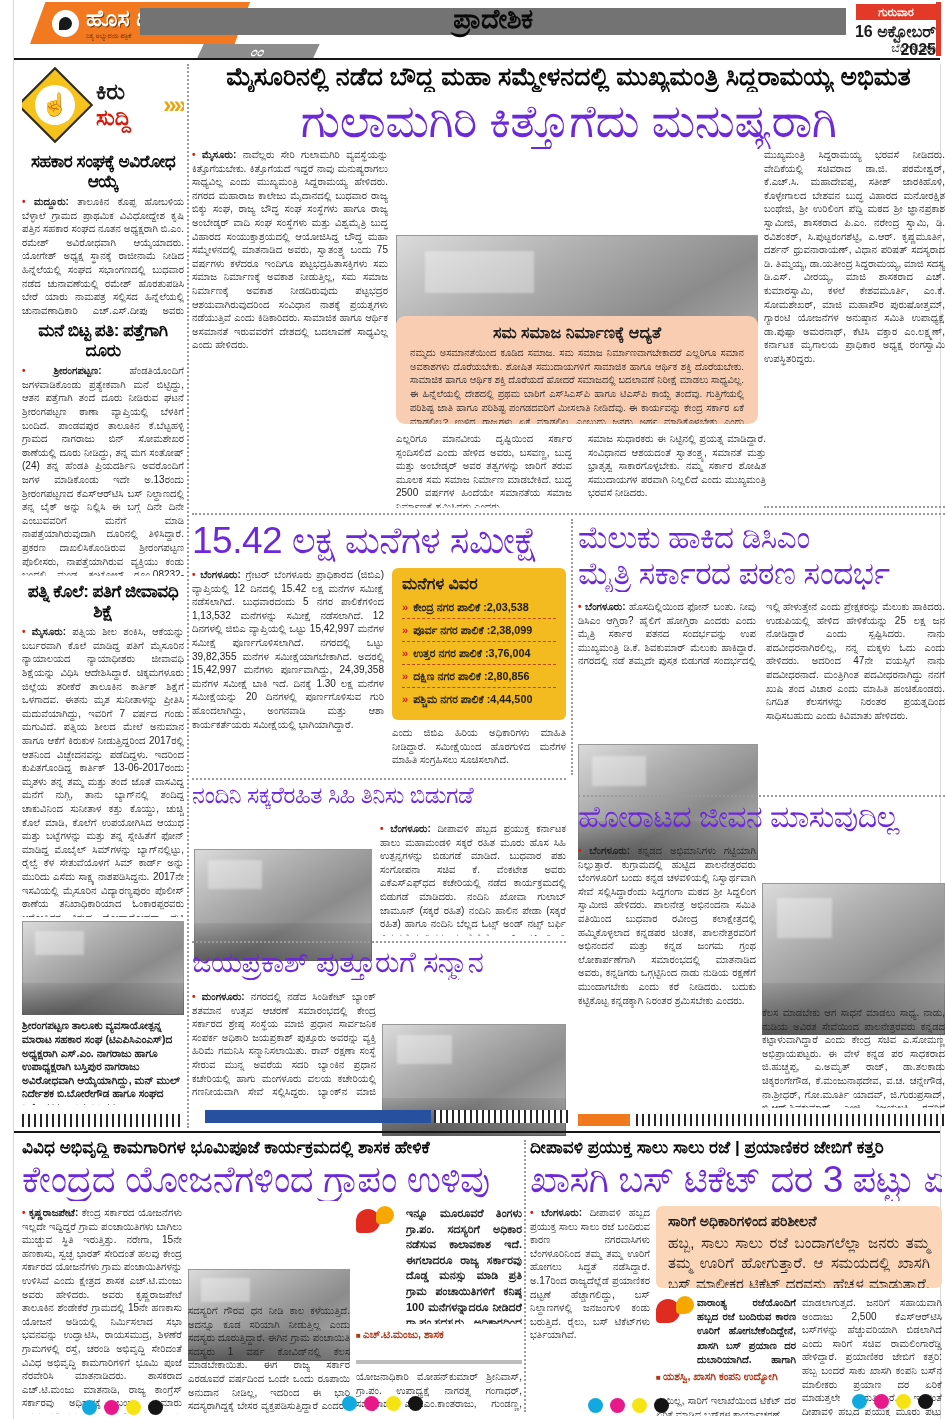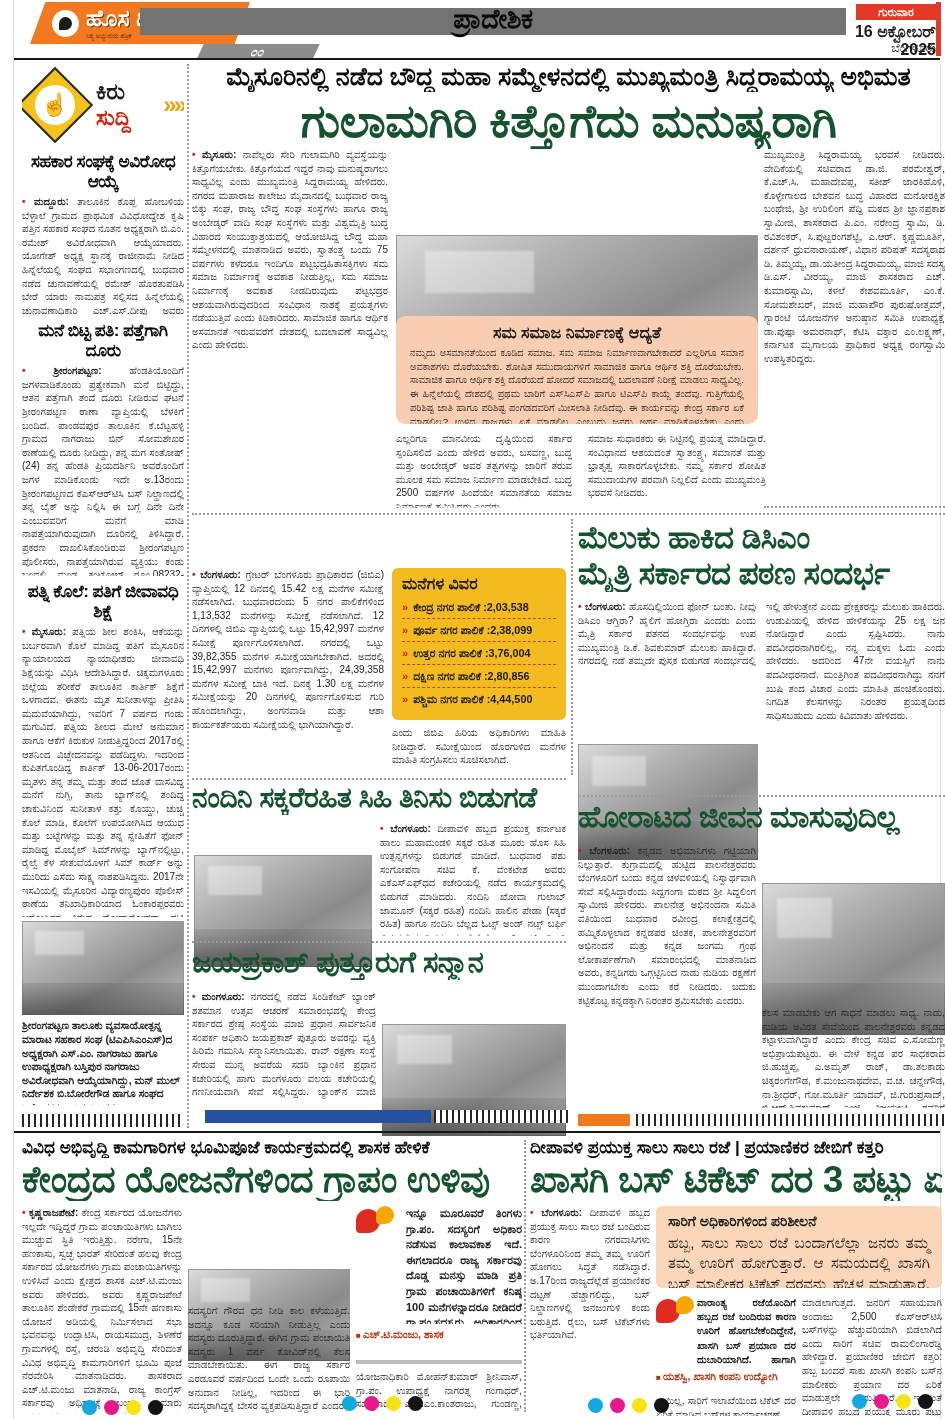--- a/index.html
+++ b/index.html
@@ -3,21 +3,21 @@
 <meta charset="utf-8">
 <style>
   html,body{margin:0;padding:0;background:#f2f2f2}
   .page{position:relative;width:945px;height:1419px;background:#fff;margin:0 auto;overflow:hidden;
         font-family:"Liberation Sans",sans-serif;color:#1c1c1c}
   .abs{position:absolute}
   .nw{white-space:nowrap;overflow:hidden}
   .bt{font-size:10px;line-height:1.36;text-align:justify;overflow:hidden;color:#222}
   .dl{font-weight:700}
   .dl::before{content:"• ";color:#d41d0c;font-weight:700}
-  .hl{font-weight:700;color:#14532d;letter-spacing:-.5px}
+  .hl{font-weight:400;color:#6d28d9;letter-spacing:-.5px}
   .ctr{text-align:center}
   .photo{background:linear-gradient(150deg,#dcdcdc 0%,#b2b2b2 30%,#8b8b8b 62%,#c0c0c0 100%);box-shadow:inset 0 0 0 1px #979797;position:relative;overflow:hidden}
   .photo .shade{position:absolute;left:0;right:0;bottom:0;height:34%;background:linear-gradient(rgba(0,0,0,.08),rgba(0,0,0,.38))}
   .photo .glare{position:absolute;left:8%;top:10%;width:30%;height:26%;background:rgba(255,255,255,.35);filter:blur(1px)}
   .hdot{border-top:2px dotted #9a9a9a;height:0}
   .vdot{border-left:2px dotted #9a9a9a;width:0}
   .barcode{background:repeating-linear-gradient(90deg,#272727 0 2px,#fff 2px 6px)}
   .frame{background:#d9d9d9}
   
   .mast{background:#f2791f;clip-path:polygon(7% 0,100% 0,93% 100%,0 100%);display:flex;align-items:center;padding:0 14px 0 22px;box-sizing:border-box}
@@ -130,20 +130,21 @@
     <div class="abs bt" style="left:204px;top:370px;width:176px;height:76px">ಎಲ್ಲರಿಗೂ ಮಾನವೀಯ ದೃಷ್ಟಿಯಿಂದ ಸರ್ಕಾರ ಸ್ಪಂದಿಸಲಿದೆ ಎಂದು ಹೇಳಿದ ಅವರು, ಬಸವಣ್ಣ, ಬುದ್ಧ ಮತ್ತು ಅಂಬೇಡ್ಕರ್ ಅವರ ತತ್ವಗಳನ್ನು ಜಾರಿಗೆ ತರುವ ಮೂಲಕ ಸಮ ಸಮಾಜ ನಿರ್ಮಾಣ ಮಾಡಬೇಕಿದೆ. ಬುದ್ಧ 2500 ವರ್ಷಗಳ ಹಿಂದೆಯೇ ಸಮಾನತೆಯ ಸಮಾಜ ನಿರ್ಮಾಣಕ್ಕೆ ಶ್ರಮಿಸಿದರು ಎಂದರು.</div>
     <div class="abs bt" style="left:396px;top:370px;width:178px;height:76px">ಸಮಾಜ ಸುಧಾರಕರು ಈ ನಿಟ್ಟಿನಲ್ಲಿ ಪ್ರಯತ್ನ ಮಾಡಿದ್ದಾರೆ. ಸಂವಿಧಾನದ ಆಶಯದಂತೆ ಸ್ವಾತಂತ್ರ್ಯ, ಸಮಾನತೆ ಮತ್ತು ಭ್ರಾತೃತ್ವ ಸಾಕಾರಗೊಳ್ಳಬೇಕು. ನಮ್ಮ ಸರ್ಕಾರ ಶೋಷಿತ ಸಮುದಾಯಗಳ ಪರವಾಗಿ ನಿಲ್ಲಲಿದೆ ಎಂದು ಮುಖ್ಯಮಂತ್ರಿ ಭರವಸೆ ನೀಡಿದರು.</div>
     <div class="abs bt" style="left:572px;top:86px;width:181px;height:352px">ಮುಖ್ಯಮಂತ್ರಿ ಸಿದ್ದರಾಮಯ್ಯ ಭರವಸೆ ನೀಡಿದರು. ವೇದಿಕೆಯಲ್ಲಿ ಸಚಿವರಾದ ಡಾ.ಜಿ. ಪರಮೇಶ್ವರ್, ಕೆ.ಎಚ್.ಸಿ. ಮಹಾದೇವಪ್ಪ, ಸತೀಶ್ ಜಾರಕಿಹೊಳಿ, ಕೊಳ್ಳೇಗಾಲದ ಬೇಶವನ ಬುದ್ಧ ವಿಹಾರದ ಮನೋರಕ್ಷಿತ ಬಂಥೇಜಿ, ಶ್ರೀ ಉರಿಲಿಂಗ ಪೆದ್ದಿ ಮಠದ ಶ್ರೀ ಜ್ಞಾನಪ್ರಕಾಶ ಸ್ವಾಮೀಜಿ, ಶಾಸಕರಾದ ಪಿ.ಎಂ. ನರೇಂದ್ರ ಸ್ವಾಮಿ, ಡಿ. ರವಿಶಂಕರ್, ಸಿ.ಪುಟ್ಟರಂಗಶೆಟ್ಟಿ, ಎ.ಆರ್. ಕೃಷ್ಣಮೂರ್ತಿ, ದರ್ಶನ್ ಧ್ರುವನಾರಾಯಣ್, ವಿಧಾನ ಪರಿಷತ್ ಸದಸ್ಯರಾದ ಡಿ. ತಿಮ್ಮಯ್ಯ, ಡಾ.ಯತೀಂದ್ರ ಸಿದ್ದರಾಮಯ್ಯ, ಮಾಜಿ ಸದಸ್ಯ ಡಿ.ಎಸ್. ವೀರಯ್ಯ, ಮಾಜಿ ಶಾಸಕರಾದ ಎಚ್. ಕುಮಾರಸ್ವಾಮಿ, ಕಳಲೆ ಕೇಶವಮೂರ್ತಿ, ಎಂ.ಕೆ. ಸೋಮಶೇಖರ್, ಮಾಜಿ ಮಹಾಪೌರ ಪುರುಷೋತ್ತಮ್, ಗ್ಯಾರಂಟಿ ಯೋಜನೆಗಳ ಅನುಷ್ಠಾನ ಸಮಿತಿ ಉಪಾಧ್ಯಕ್ಷೆ ಡಾ.ಪುಷ್ಪಾ ಅಮರನಾಥ್, ಕೆಟಿಸಿ ವಕ್ತಾರ ಎಂ.ಲಕ್ಷ್ಮಣ್, ಕರ್ನಾಟಕ ಮೃಗಾಲಯ ಪ್ರಾಧಿಕಾರ ಅಧ್ಯಕ್ಷ ರಂಗಸ್ವಾಮಿ ಉಪಸ್ಥಿತರಿದ್ದರು.</div>
     <div class="abs hdot" style="left:572px;top:444px;width:181px"></div>
   </div>
 
   <div class="abs hdot" style="left:192px;top:513px;width:753px"></div>
   <div class="abs vdot" style="left:571px;top:519px;height:256px"></div>
 
   <div class="abs" style="left:192px;top:520px;width:374px;height:254px">
+    <div class="hl nw" style="font-size:37px">15.42 ಲಕ್ಷ ಮನೆಗಳ ಸಮೀಕ್ಷೆ</div>
     <div class="abs bt" style="left:0;top:48px;width:192px;height:204px"><span class="dl">ಬೆಂಗಳೂರು:</span> <span>ಗ್ರೇಟರ್ ಬೆಂಗಳೂರು ಪ್ರಾಧಿಕಾರದ (ಜಿಬಿಎ) ವ್ಯಾಪ್ತಿಯಲ್ಲಿ 12 ದಿನದಲ್ಲಿ 15.42 ಲಕ್ಷ ಮನೆಗಳ ಸಮೀಕ್ಷೆ ನಡೆಸಲಾಗಿದೆ. ಬುಧವಾರದಂದು 5 ನಗರ ಪಾಲಿಕೆಗಳಿಂದ 1,13,532 ಮನೆಗಳನ್ನು ಸಮೀಕ್ಷೆ ನಡೆಸಲಾಗಿದೆ. 12 ದಿನಗಳಲ್ಲಿ ಜಿಬಿಎ ವ್ಯಾಪ್ತಿಯಲ್ಲಿ ಒಟ್ಟು 15,42,997 ಮನೆಗಳ ಸಮೀಕ್ಷೆ ಪೂರ್ಣಗೊಳಿಸಲಾಗಿದೆ. ನಗರದಲ್ಲಿ ಒಟ್ಟು 39,82,355 ಮನೆಗಳ ಸಮೀಕ್ಷೆಯಾಗಬೇಕಾಗಿದೆ. ಅದರಲ್ಲಿ 15,42,997 ಮನೆಗಳು ಪೂರ್ಣವಾಗಿದ್ದು, 24,39,358 ಮನೆಗಳ ಸಮೀಕ್ಷೆ ಬಾಕಿ ಇದೆ. ದಿನಕ್ಕೆ 1.30 ಲಕ್ಷ ಮನೆಗಳ ಸಮೀಕ್ಷೆಯನ್ನು 20 ದಿನಗಳಲ್ಲಿ ಪೂರ್ಣಗೊಳಿಸುವ ಗುರಿ ಹೊಂದಲಾಗಿದ್ದು, ಅಂಗನವಾಡಿ ಮತ್ತು ಆಶಾ ಕಾರ್ಯಕರ್ತೆಯರು ಸಮೀಕ್ಷೆಯಲ್ಲಿ ಭಾಗಿಯಾಗಿದ್ದಾರೆ.</span></div>
     <div class="abs ibox" style="left:200px;top:48px;width:174px;height:152px">
       <div class="t">ಮನೆಗಳ ವಿವರ</div>
       <div class="ibrow">
           <span class="ar">»</span>
           <span>ಕೇಂದ್ರ ನಗರ ಪಾಲಿಕೆ : </span>
           <span>2,03,538</span>
         </div>
       <div class="ibrow">
           <span class="ar">»</span>
@@ -176,21 +177,21 @@
     <div class="abs photo" style="left:0;top:152px;width:180px;height:116px">
         <span class="glare"></span>
         <span class="shade"></span>
       </div>
     <div class="abs bt" style="left:188px;top:80px;width:179px;height:188px">ಇಲ್ಲಿ ಹೇಳುತ್ತೇನೆ ಎಂದು ಪ್ರೇಕ್ಷಕರನ್ನು ಮೆಲುಕು ಹಾಕಿದರು. ಉಡುಪಿಯಲ್ಲಿ ಹೇಳಿದ ಹೇಳಿಕೆಯನ್ನು 25 ಲಕ್ಷ ಜನ ನೋಡಿದ್ದಾರೆ ಎಂದು ಸ್ಪಷ್ಟಿಸಿದರು. ನಾನು ಪದವೀಧರನಾಗಿರಲಿಲ್ಲ, ನನ್ನ ಮಕ್ಕಳು ಓದು ಎಂದು ಹೇಳಿದರು. ಅದರಿಂದ 47ನೇ ವಯಸ್ಸಿಗೆ ನಾನು ಪದವೀಧರನಾದೆ. ಮಂತ್ರಿಗಿಂತ ಪದವೀಧರನಾಗಿದ್ದು ನನಗೆ ಖುಷಿ ತಂದ ವಿಚಾರ ಎಂದು ಮಾಹಿತಿ ಹಂಚಿಕೊಂಡರು. ನಿಗದಿತ ಕೆಲಸಗಳನ್ನು ನಿರಂತರ ಪ್ರಯತ್ನದಿಂದ ಸಾಧಿಸಬಹುದು ಎಂದು ಕಿವಿಮಾತು ಹೇಳಿದರು.</div>
   </div>
 
   <div class="abs hdot" style="left:192px;top:778px;width:374px"></div>
 
   <div class="abs" style="left:192px;top:782px;width:374px;height:156px">
-    <div class="hl nw" style="font-size:28px">ನಂದಿನಿ ಸಕ್ಕರೆರಹಿತ ಸಿಹಿ ತಿನಿಸು ಬಿಡುಗಡೆ</div>
+    <div class="hl nw" style="font-size:23px">ನಂದಿನಿ ಸಕ್ಕರೆರಹಿತ ಸಿಹಿ ತಿನಿಸು ಬಿಡುಗಡೆ</div>
     <div class="abs photo" style="left:2px;top:40px;width:178px;height:112px">
         <span class="glare"></span>
         <span class="shade"></span>
       </div>
     <div class="abs bt" style="left:188px;top:40px;width:186px;height:114px"><span class="dl">ಬೆಂಗಳೂರು:</span> <span>ದೀಪಾವಳಿ ಹಬ್ಬದ ಪ್ರಯುಕ್ತ ಕರ್ನಾಟಕ ಹಾಲು ಮಹಾಮಂಡಳಿ ಸಕ್ಕರೆ ರಹಿತ ಮೂರು ಹೊಸ ಸಿಹಿ ಉತ್ಪನ್ನಗಳನ್ನು ಬಿಡುಗಡೆ ಮಾಡಿದೆ. ಬುಧವಾರ ಪಶು ಸಂಗೋಪನಾ ಸಚಿವ ಕೆ. ವೆಂಕಟೇಶ ಅವರು ಎಕೆಎಸ್‌ಎಫ್‌ಧದ ಕಚೇರಿಯಲ್ಲಿ ನಡೆದ ಕಾರ್ಯಕ್ರಮದಲ್ಲಿ ಬಿಡುಗಡೆ ಮಾಡಿದರು. ನಂದಿನಿ ಖೋವಾ ಗುಲಾಬ್ ಜಾಮೂನ್ (ಸಕ್ಕರೆ ರಹಿತ) ನಂದಿನಿ ಹಾಲಿನ ಪೇಡಾ (ಸಕ್ಕರೆ ರಹಿತ) ಹಾಗೂ ನಂದಿನಿ ಬೆಲ್ಲದ ಓಟ್ಸ್ ಅಂಡ್ ನಟ್ಸ್ ಬರ್ಫಿ ಬಿಡುಗಡೆ ಮಾಡಿದರು. ಈ ವೇಳೆ ಕೆಎಂಎಫ್ ಆಡಳಿತಾಧಿಕಾರಿ ಟಿ.ಎಚ್.ಎಂ. ಕುಮಾರ ಹಾಗೂ ವ್ಯವಸ್ಥಾಪಕ ನಿರ್ದೇಶಕ ಬಿ. ಶಿವಸ್ವಾಮಿ ಹಾಜರಿದ್ದರು.</span></div>
   </div>
 
   <div class="abs hdot" style="left:192px;top:941px;width:374px"></div>
 
   <div class="abs" style="left:192px;top:946px;width:374px;height:158px">

